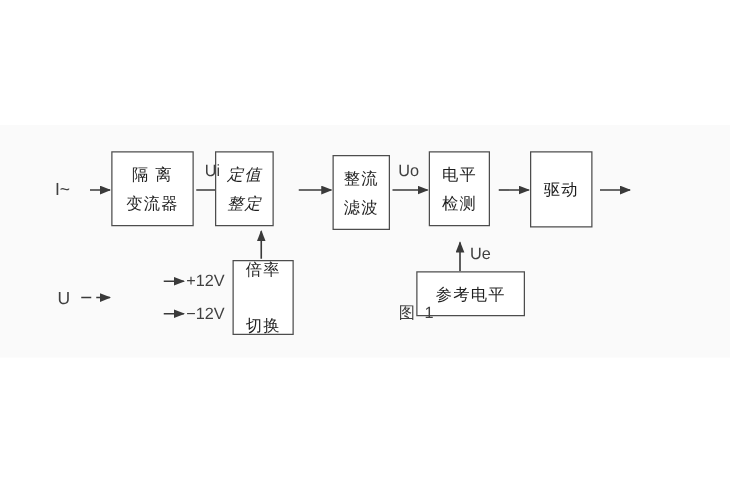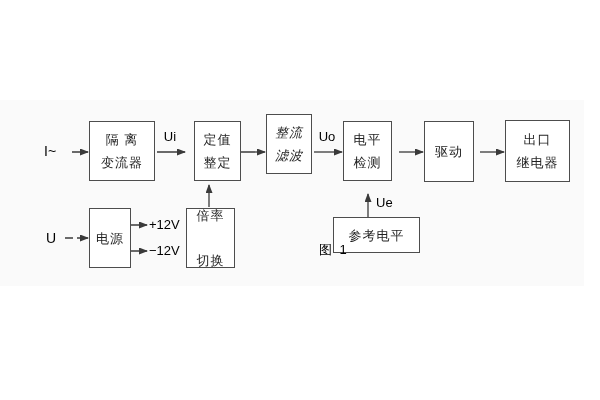--- a/index.html
+++ b/index.html
@@ -35,29 +35,29 @@
     font-size: 13px;
     color: #1f1f1f;
     letter-spacing: 1px;
     box-sizing: border-box;
     line-height: 1;
     white-space: nowrap;
   }
   .lbl {
     position: absolute;
     font-size: 13px;
-    color: #000000;
+    color: #404040;
     line-height: 1;
     white-space: nowrap;
   }
   .lbl.centered { text-align: center; }
   
   .b-isolation  { left: 89px;  top: 121px; width: 66px; height: 60px; }
-  .b-setting    { left: 194px; top: 121px; width: 47px; height: 60px; }
-  .b-rectifier  { left: 266px; top: 114px; width: 46px; height: 60px; font-style: italic; }
+  .b-setting    { left: 172px; top: 121px; width: 47px; height: 60px; font-style: italic; }
+  .b-rectifier  { left: 266px; top: 124px; width: 46px; height: 60px; }
   .b-level      { left: 343px; top: 121px; width: 49px; height: 60px; }
   .b-drive      { left: 424px; top: 121px; width: 50px; height: 61px; text-align: right; }
   .b-relay      { left: 505px; top: 120px; width: 65px; height: 62px; }
   
   .b-power      { left: 89px;  top: 208px; width: 42px; height: 60px; }
   .b-ratio      { left: 186px; top: 208px; width: 49px; height: 60px; justify-content: space-between; }
   .b-reference  { left: 333px; top: 217px; width: 87px; height: 36px; }
   
   .l-in-current { left: 44px;  top: 144px; font-size: 14px; }
   .l-ui         { left: 156px; top: 130px; width: 28px; }
@@ -108,28 +108,21 @@
     <span>整流</span>
     <span>滤波</span>
   </div>
   <div class="box b-level">
     <span>电平</span>
     <span>检测</span>
   </div>
   <div class="box b-drive">
     <span>驱动</span>
   </div>
-  <div class="box b-relay">
-    <span>出口</span>
-    <span>继电器</span>
-  </div>
 
-  <div class="box b-power">
-    <span>电源</span>
-  </div>
   <div class="box b-ratio">
     <span>倍率</span>
     <span>切换</span>
   </div>
   <div class="box b-reference">
     <span>参考电平</span>
   </div>
 
   <span class="lbl l-in-current">I~</span>
   <span class="lbl l-ui centered">Ui</span>

